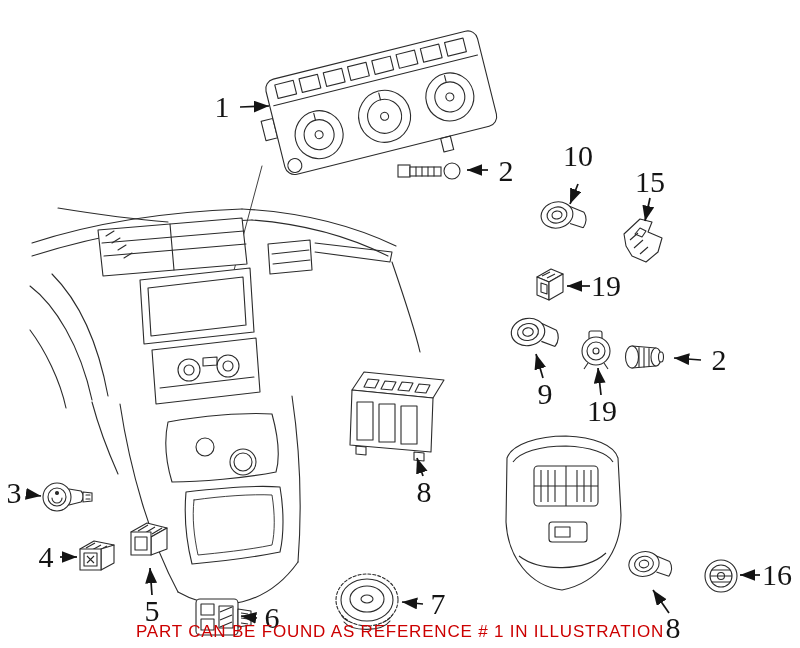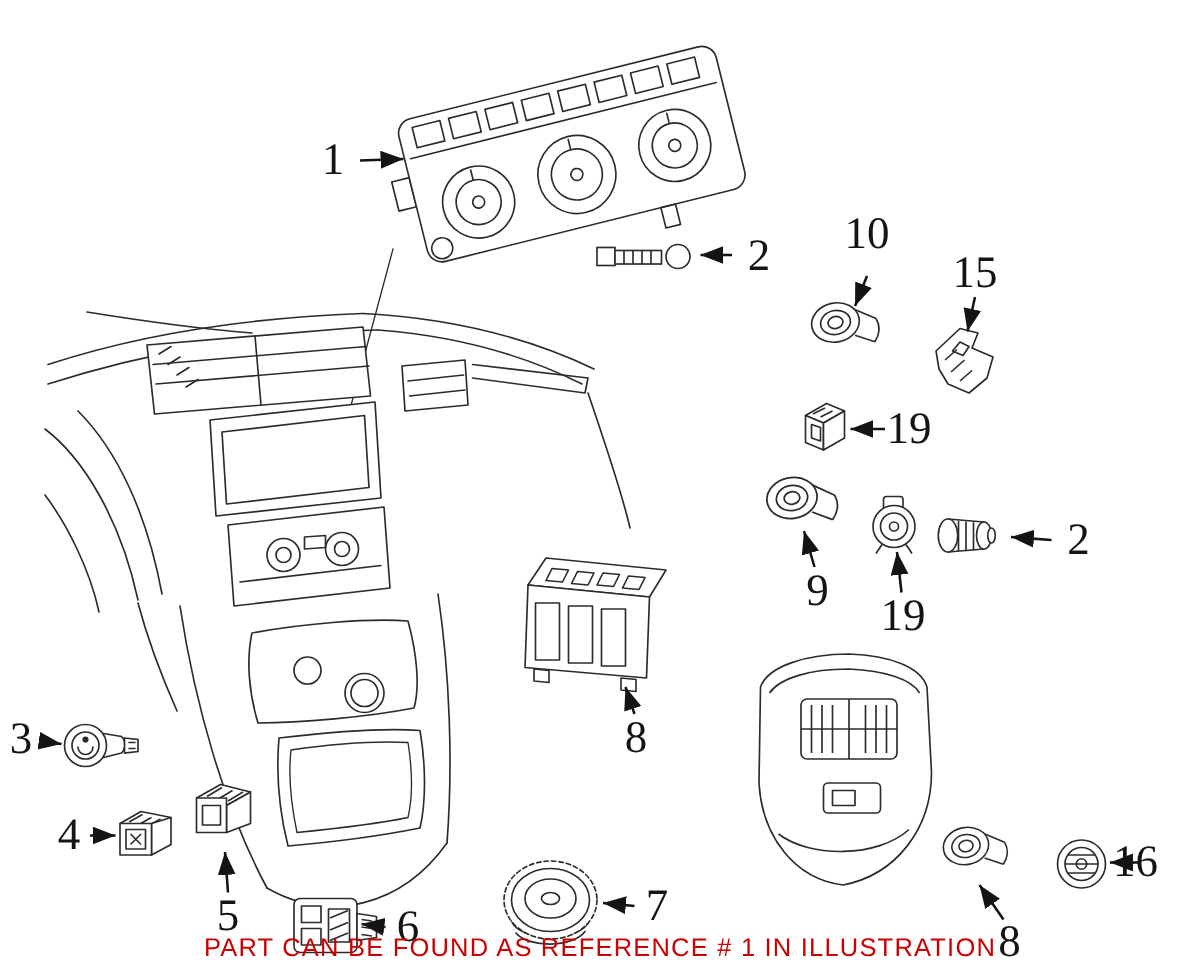--- a/index.html
+++ b/index.html
@@ -278,16 +278,16 @@
   <div class="callout" style="left:272px;top:618px">6</div>
   <div class="callout" style="left:438px;top:604px">7</div>
   <div class="callout" style="left:424px;top:492px">8</div>
   <div class="callout" style="left:545px;top:394px">9</div>
   <div class="callout" style="left:578px;top:156px">10</div>
   <div class="callout" style="left:650px;top:182px">15</div>
   <div class="callout" style="left:602px;top:411px">19</div>
   <div class="callout" style="left:719px;top:360px">2</div>
   <div class="callout" style="left:606px;top:286px">19</div>
   <div class="callout" style="left:673px;top:628px">8</div>
-  <div class="callout" style="left:757px;top:575px">16</div>
+  <div class="callout" style="left:777px;top:575px">16</div>
 
   <div class="caption">PART CAN BE FOUND AS REFERENCE # 1 IN ILLUSTRATION</div>
 </div>
 
 </body></html>

